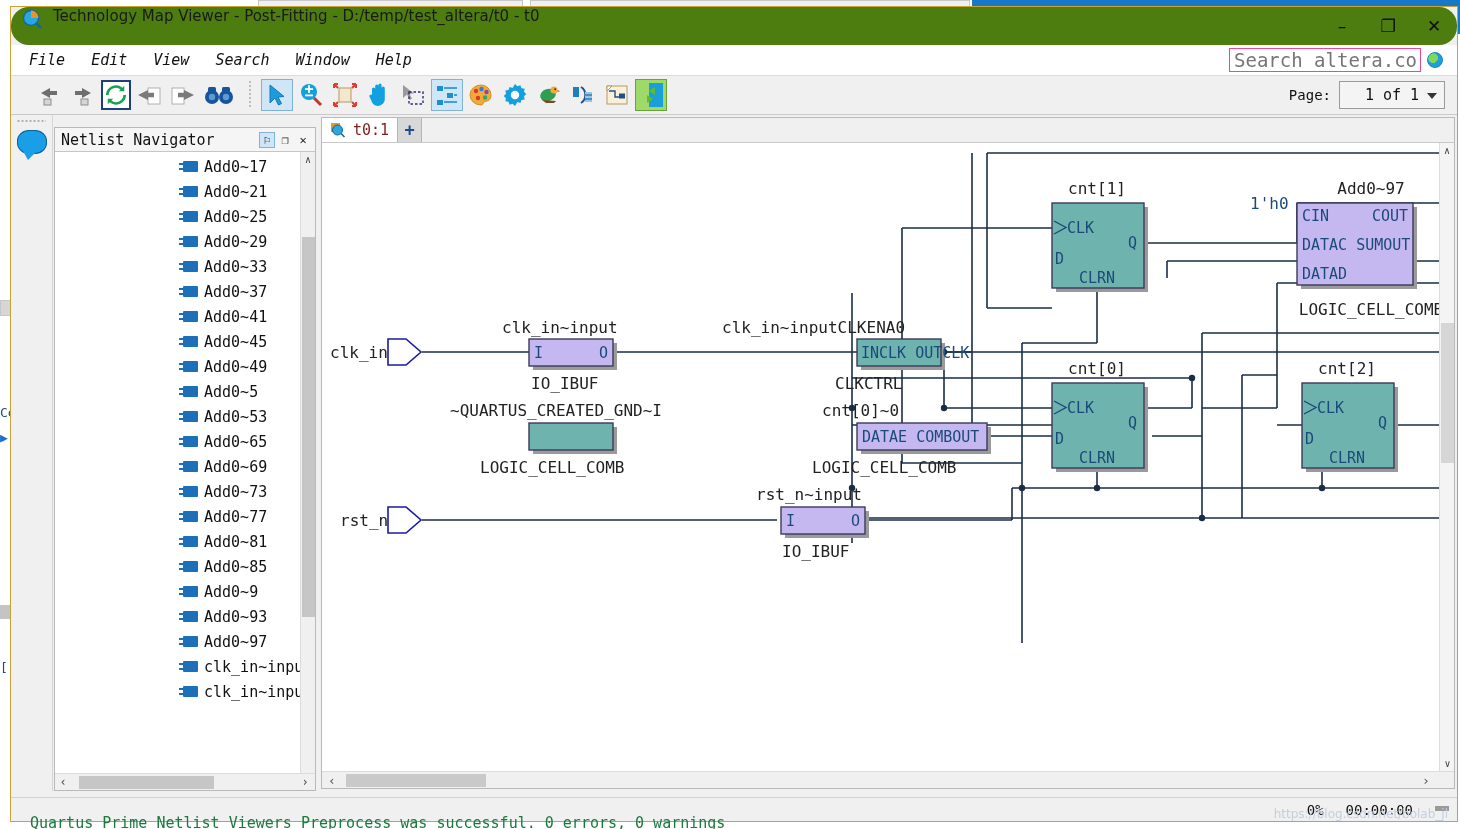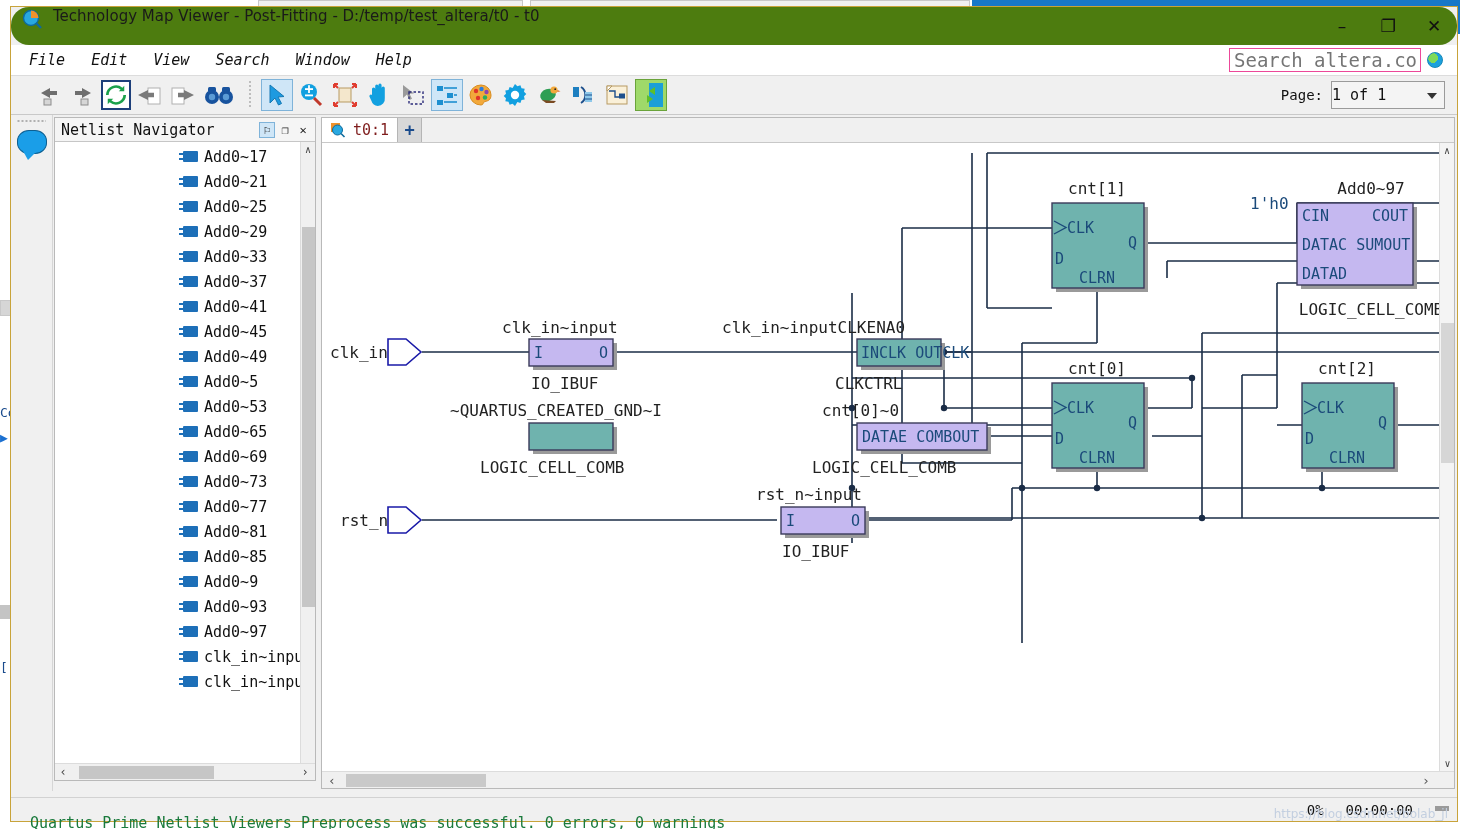--- a/index.html
+++ b/index.html
@@ -94,23 +94,23 @@
   .tb-btn.boxed { border: 2px solid #1d3f7a; background:#fff; }
   .tb-sep { width: 10px; height: 28px; margin: 0 6px;
             background: repeating-linear-gradient(to bottom,#bdbdbd 0 2px,transparent 2px 4px);
             background-size: 2px 4px; background-repeat: repeat-y;
             background-position: center; }
   #page-wrap {
     position: absolute; right: 12px; top: 5px;
     display: flex; align-items: center; font-size: 14px; color: #111;
   }
   #page-select {
-    margin-left: 8px; width: 114px; height: 28px;
+    margin-left: 8px; width: 106px; height: 28px;
     border: 1px solid #9a9a9a; background: #f4f4f4;
-    display: flex; align-items: center; justify-content: flex-start;
+    display: flex; align-items: center; justify-content: center;
     font-size: 15px; position: relative;
   }
   #page-select .caret {
     position: absolute; right: 7px; top: 11px;
     width: 0; height: 0; border-left: 5px solid transparent;
     border-right: 5px solid transparent; border-top: 6px solid #333;
   }
 
   
   #body-area { position: relative; height: 676px; background: #f0f0f0; }
@@ -128,21 +128,21 @@
     background: #1a9ee8; border: 1.6px solid #0d5f91; border-radius: 12px/11px;
   }
   #bubble-icon:after {
     content:""; position:absolute; left: 5px; bottom: -7px;
     width: 0; height: 0; border-left: 5px solid transparent;
     border-right: 9px solid transparent; border-top: 9px solid #1a9ee8;
   }
 
   
   #nav-panel {
-    position: absolute; left: 43px; top: 2px;
+    position: absolute; left: 43px; top: 12px;
     width: 262px; height: 664px;
     background: #f5f5f5; border: 1px solid #b9b9b9;
     display: flex; flex-direction: column;
   }
   #nav-title {
     height: 24px; background: #f5f5f5;
     display: flex; align-items: center; padding: 0 4px 0 6px;
     border-bottom: 1px solid #c6c6c6;
   }
   #nav-title .t {

